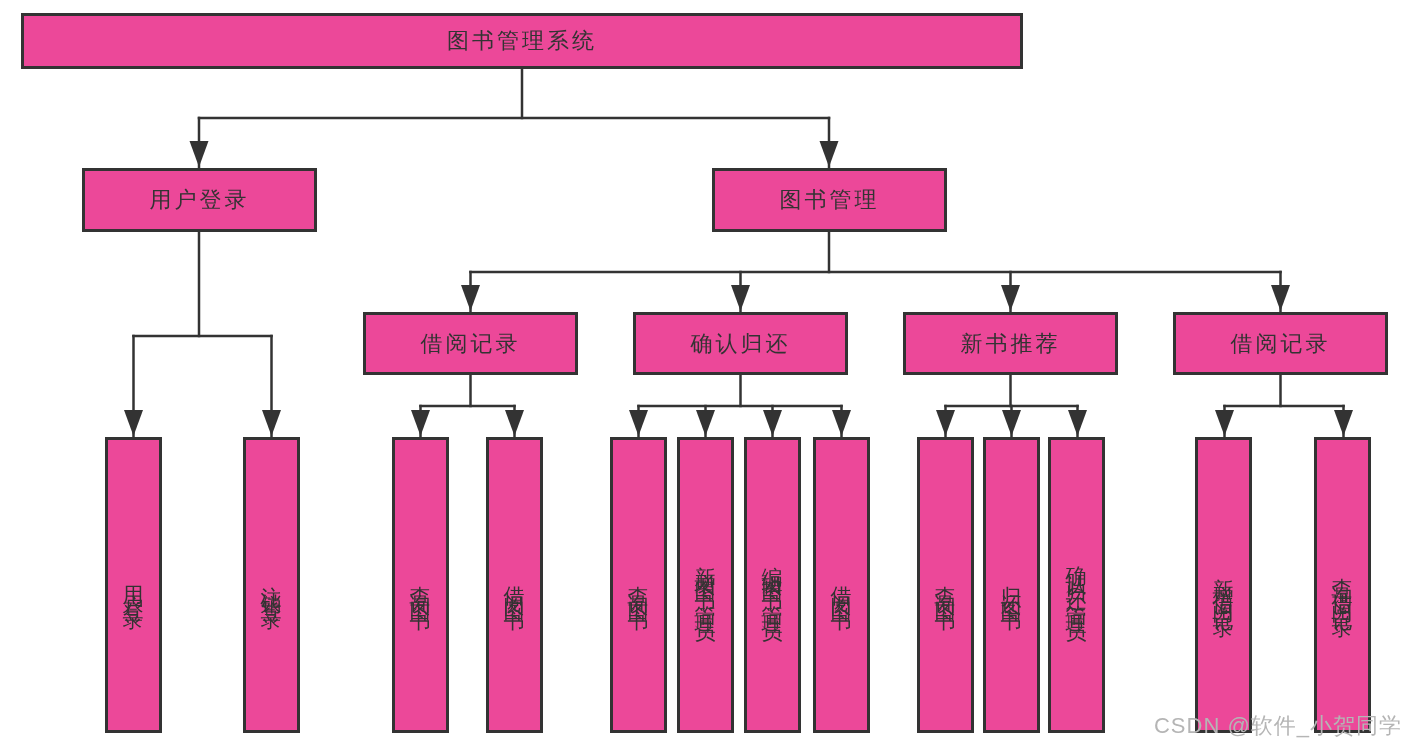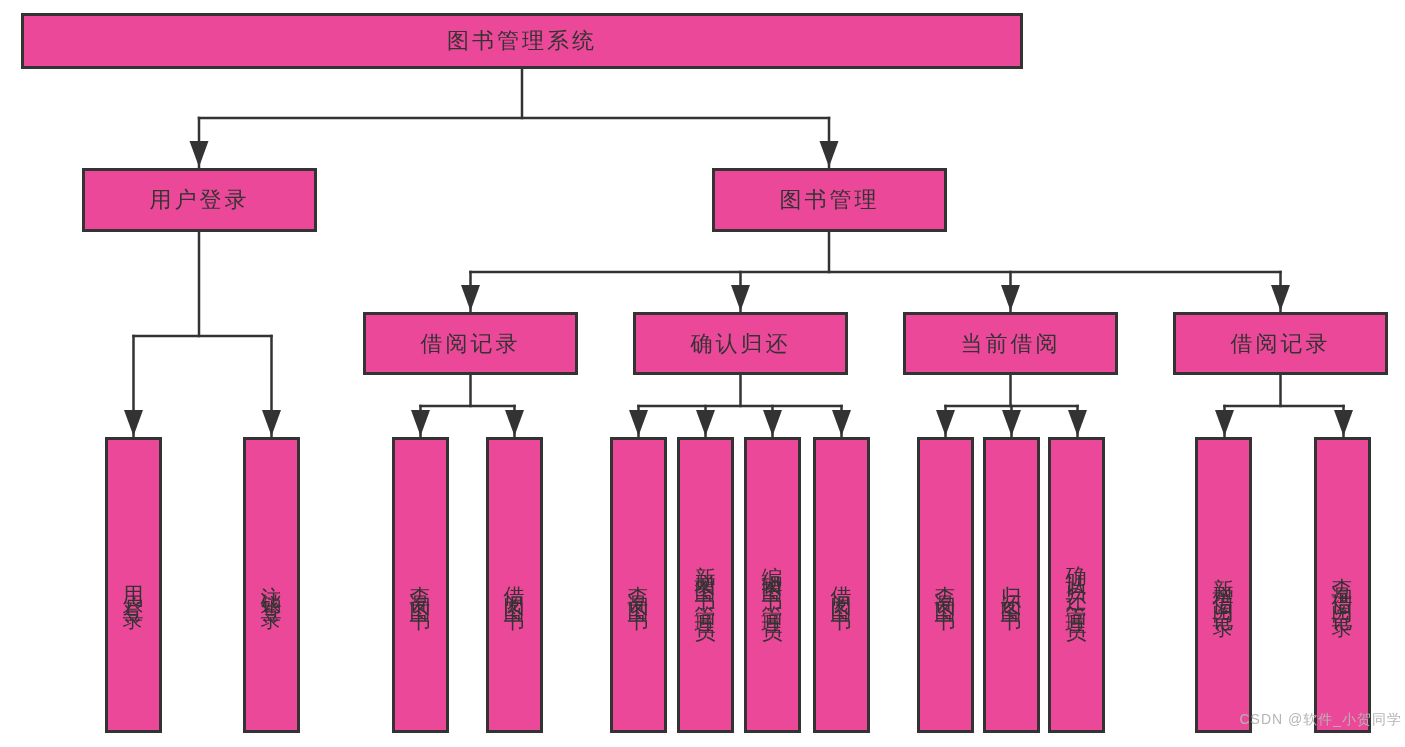--- a/index.html
+++ b/index.html
@@ -48,21 +48,21 @@
     white-space: nowrap;
   }
   .root-box  { left: 21px;  top: 13px;  width: 1002px; height: 56px; }
   .l2-box    { top: 168px; width: 235px; height: 64px; }
   .l3-box    { top: 312px; width: 215px; height: 63px; }
   .leaf      { top: 437px; width: 57px;  height: 296px; }
   #watermark {
     position: absolute;
     top: 711px;
     right: 3px;
-    font-size: 14px;
+    font-size: 22px;
     letter-spacing: 1px;
     color: #b5b5b5;
     white-space: nowrap;
   }
 </style>
 </head>
 <body>
 
 <div id="stage">
 
@@ -127,21 +127,21 @@
     <span class="h-label">图书管理</span>
   </div>
 
   <div class="node l3-box" style="left:363px;">
     <span class="h-label">借阅记录</span>
   </div>
   <div class="node l3-box" style="left:633px;">
     <span class="h-label">确认归还</span>
   </div>
   <div class="node l3-box" style="left:903px;">
-    <span class="h-label">当前借阅</span>
+    <span class="h-label">新书推荐</span>
   </div>
   <div class="node l3-box" style="left:1173px;">
     <span class="h-label">借阅记录</span>
   </div>
 
   <div class="node leaf" style="left:105px;">
     <span class="v-label">用户登录</span>
   </div>
   <div class="node leaf" style="left:243px;">
     <span class="v-label">注销登录</span>

